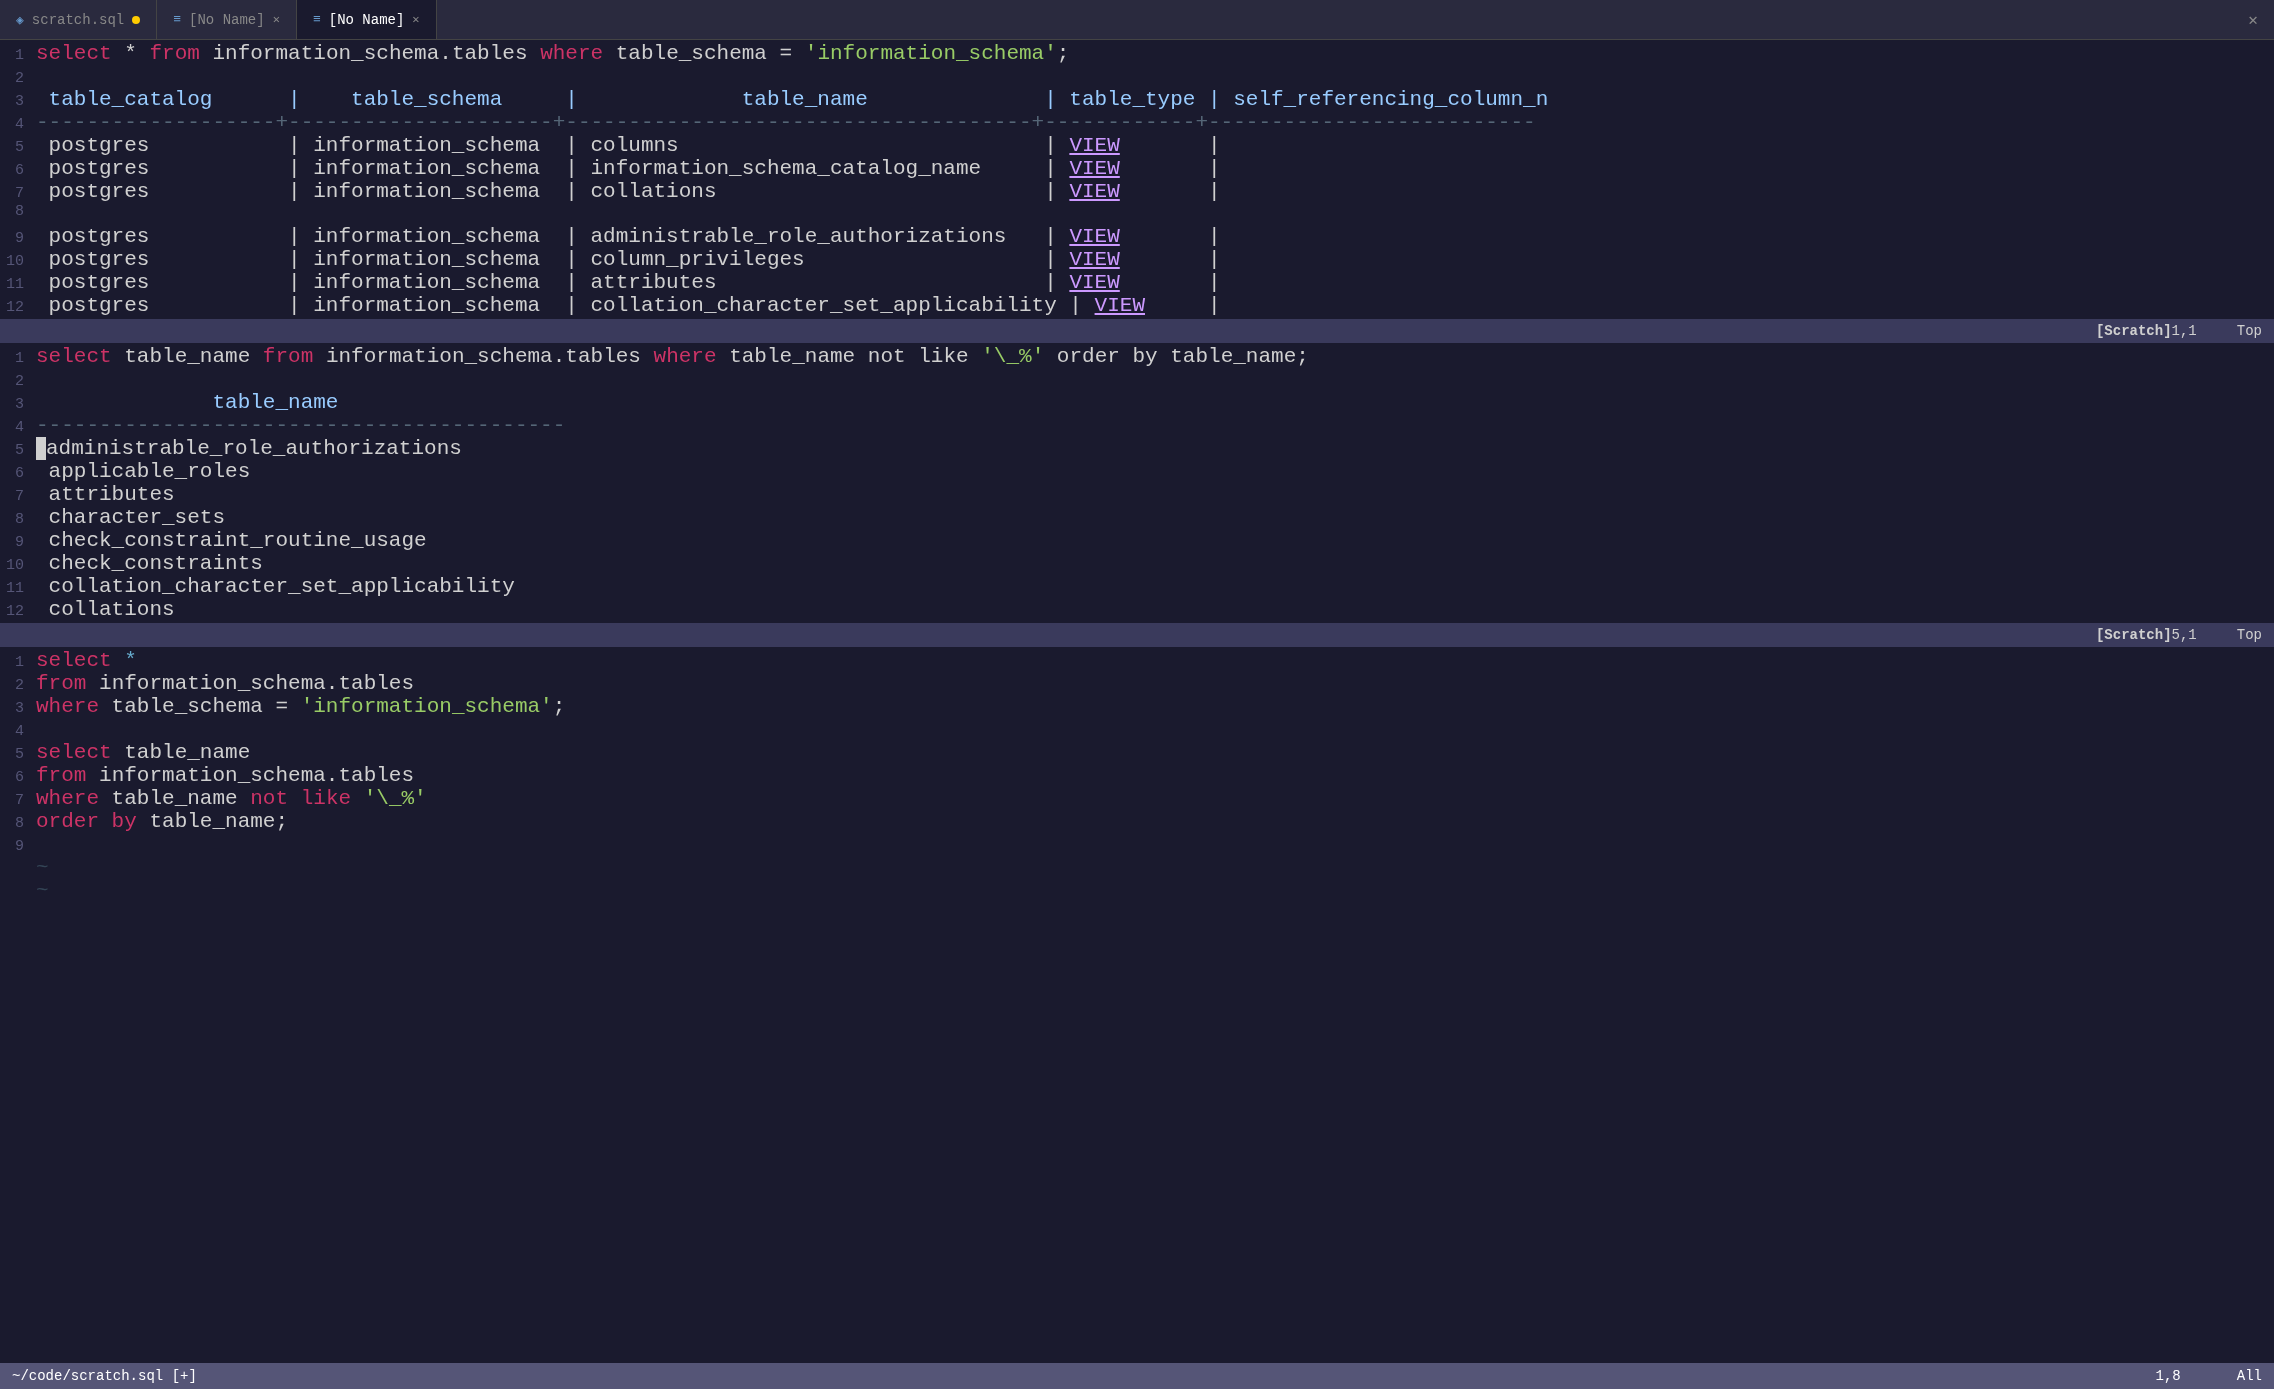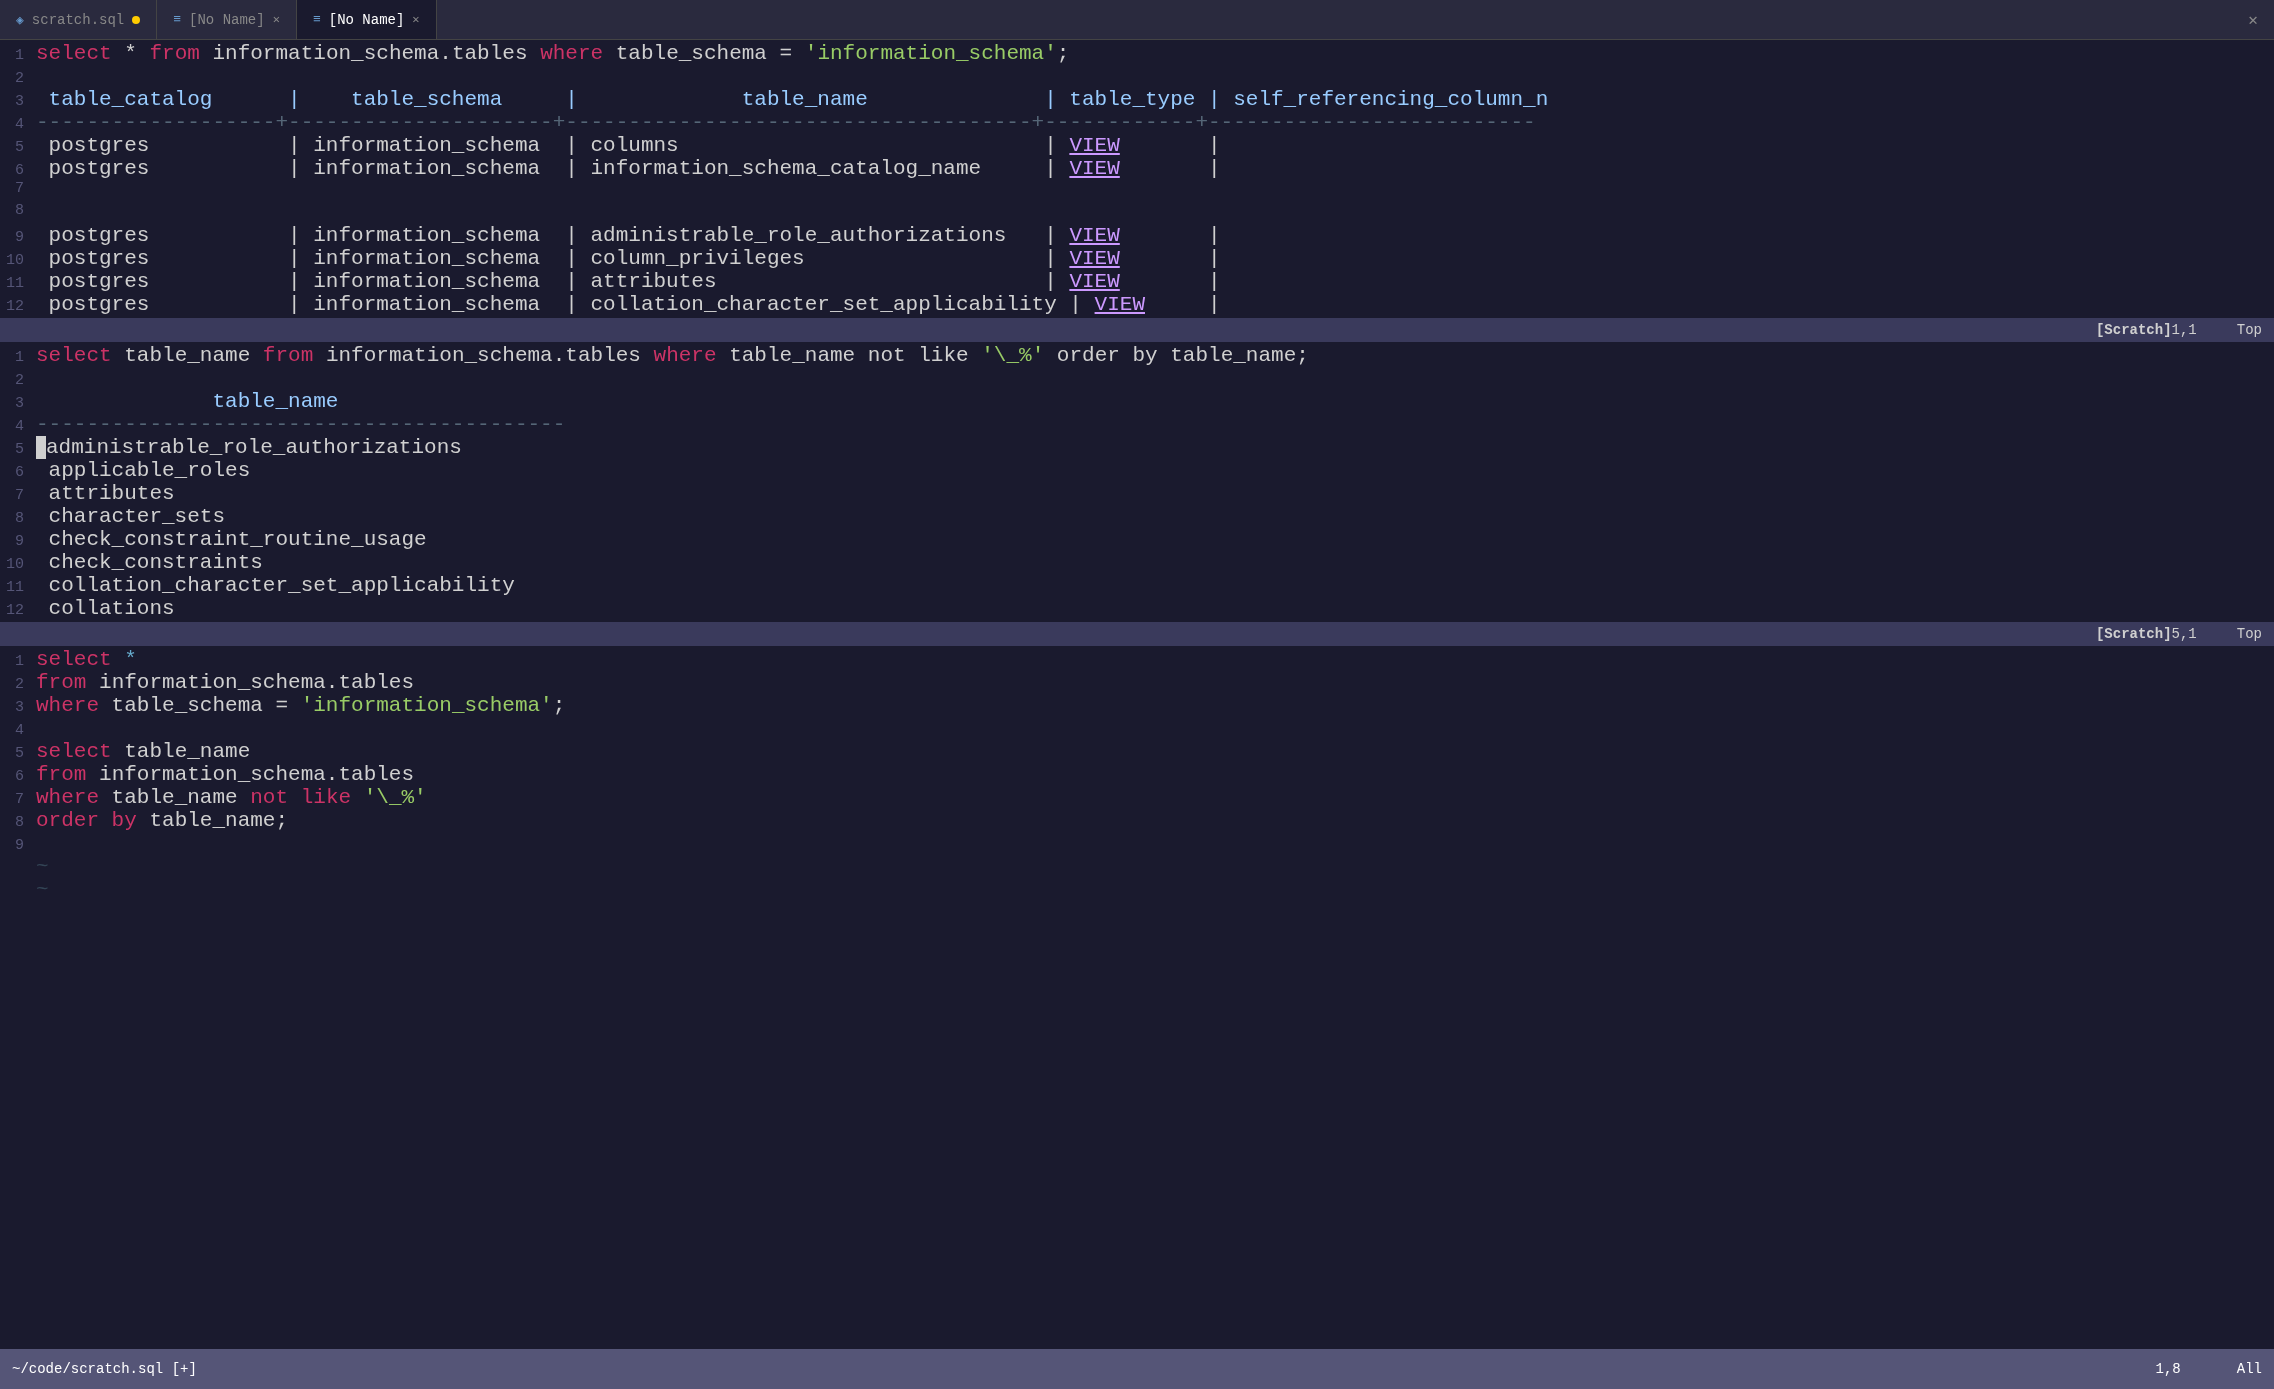--- a/index.html
+++ b/index.html
@@ -174,21 +174,21 @@
 
     
     .final-status {
       background: #555577;
       color: #ffffff;
       display: flex;
       justify-content: space-between;
       align-items: center;
       padding: 2px 12px;
       font-size: 14px;
-      height: 40px;
+      height: 26px;
       flex-shrink: 0;
     }
   </style>
 </head>
 <body>
 
 <div class="tab-bar">
 
   <div class="tab inactive">
     <span class="tab-icon">◈</span>
@@ -239,20 +239,21 @@
       <div class="line">
         <span class="line-num">5</span>
         <span class="line-content"> postgres           | information_schema  | columns                             | <span class="result-view">VIEW</span>       |</span>
       </div>
       <div class="line">
         <span class="line-num">6</span>
         <span class="line-content"> postgres           | information_schema  | information_schema_catalog_name     | <span class="result-view">VIEW</span>       |</span>
       </div>
       <div class="line">
         <span class="line-num">7</span>
+        <span class="line-content"> postgres           | information_schema  | collations                          | <span class="result-view">VIEW</span>       |</span>
       </div>
       <div class="line">
         <span class="line-num">8</span>
       </div>
       <div class="line">
         <span class="line-num">9</span>
         <span class="line-content"> postgres           | information_schema  | administrable_role_authorizations   | <span class="result-view">VIEW</span>       |</span>
       </div>
       <div class="line">
         <span class="line-num">10</span>

